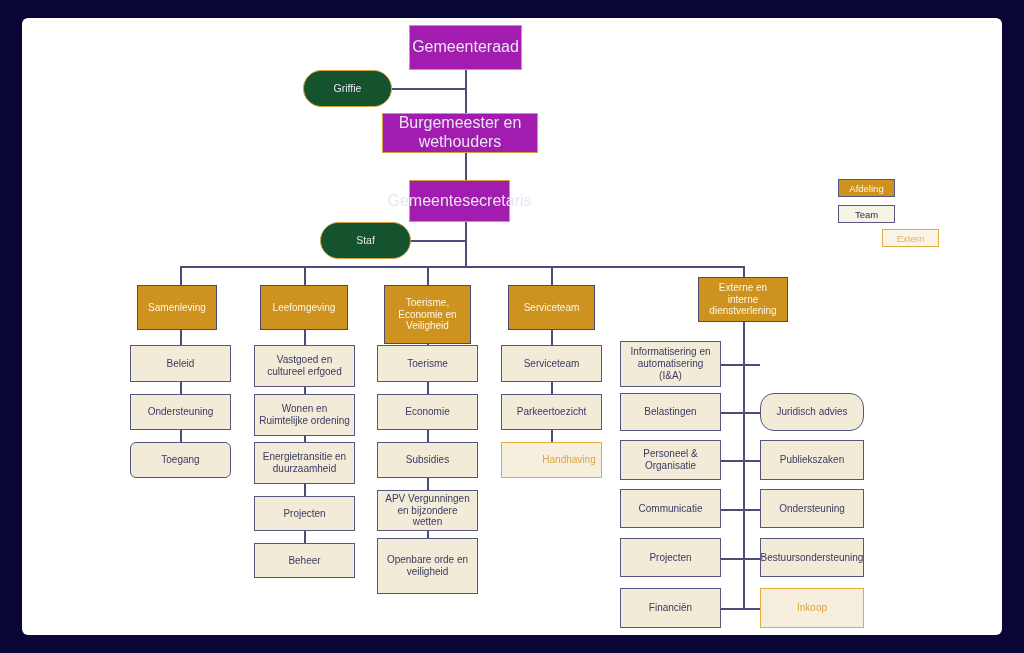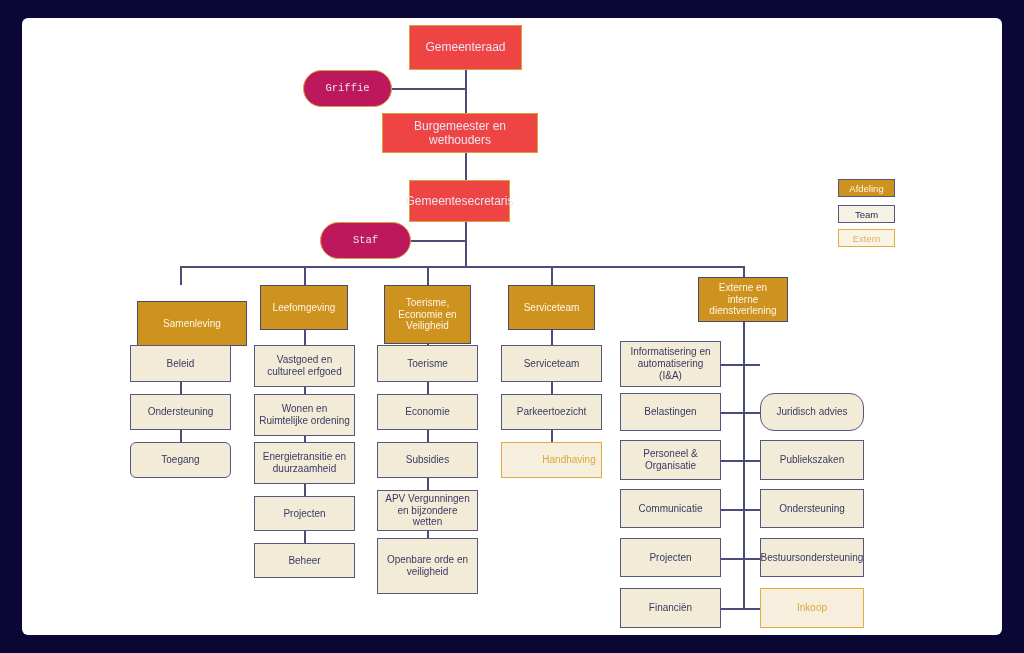--- a/index.html
+++ b/index.html
@@ -27,32 +27,31 @@
   .node{
     position:absolute;
     box-sizing:border-box;
     display:flex;align-items:center;justify-content:center;
     text-align:center;
     line-height:1.18;
     padding:2px 4px;
   }
   
   .exec{
-    background:#ef4444;
+    background:#a21caf;
     border:1.5px solid #d6a23c;
     color:#e9e6f2;
-    font-size:12px;
+    font-size:16px;
   }
   .pill{
-    background:#be185d;
+    background:#14532d;
     border:1.5px solid #d6a23c;
     color:#e9e6f2;
     font-size:10.5px;
     border-radius:999px;
-    font-family:Liberation Mono, monospace;
   }
   
   .afdeling{
     background:#ce921f;
     border:1.5px solid #4a4a6e;
     color:#fdf6e6;
     font-size:10px;
   }
   
   .team{
@@ -73,21 +72,21 @@
   .lnh{height:1.5px;}
 
   .legend-item{
     position:absolute;
     box-sizing:border-box;
     display:flex;align-items:center;justify-content:center;
     font-size:9.5px;
   }
   .lg-afdeling{background:#ce921f;border:1.5px solid #565680;color:#fdf6e6;}
   .lg-team{background:#f6f2e4;border:1.5px solid #565680;color:#2b2b50;}
-  .lg-extern{background:#f9f4e6;border:1.5px solid #e2ab3d;color:#e0b061;}
+  .lg-extern{background:#f9f4e6;border:1.5px solid #e2ab3d;color:#e0b061;margin-left:44px;}
 </style>
 </head>
 <body>
 
 <div id="frame">
   <div id="canvas">
     <div id="stage">
 
       <div class="ln lnv" style="left:465px;top:69px;height:44px;"></div>
 
@@ -144,21 +143,21 @@
       <div class="node exec" style="left:409px;top:25px;width:113px;height:45px;">Gemeenteraad</div>
 
       <div class="node pill" style="left:303px;top:70px;width:89px;height:37px;">Griffie</div>
 
       <div class="node exec" style="left:382px;top:113px;width:156px;height:40px;">Burgemeester en wethouders</div>
 
       <div class="node exec" style="left:409px;top:180px;width:101px;height:42px;">Gemeentesecretaris</div>
 
       <div class="node pill" style="left:320px;top:222px;width:91px;height:37px;">Staf</div>
 
-      <div class="node afdeling" style="left:137px;top:285px;width:110px;height:45px;margin-top:16px;">Samenleving</div>
+      <div class="node afdeling" style="left:137px;top:285px;width:80px;height:45px;">Samenleving</div>
       <div class="node afdeling" style="left:260px;top:285px;width:88px;height:45px;">Leefomgeving</div>
       <div class="node afdeling" style="left:384px;top:285px;width:87px;height:59px;">Toerisme, Economie en Veiligheid</div>
       <div class="node afdeling" style="left:508px;top:285px;width:87px;height:45px;">Serviceteam</div>
       <div class="node afdeling" style="left:698px;top:277px;width:90px;height:45px;">Externe en interne dienstverlening</div>
 
       <div class="node team" style="left:130px;top:345px;width:101px;height:37px;">Beleid</div>
       <div class="node team" style="left:130px;top:394px;width:101px;height:36px;">Ondersteuning</div>
       <div class="node team" style="left:130px;top:442px;width:101px;height:36px;border-radius:6px;">Toegang</div>
 
       <div class="node team" style="left:254px;top:345px;width:101px;height:42px;">Vastgoed en cultureel erfgoed</div>

